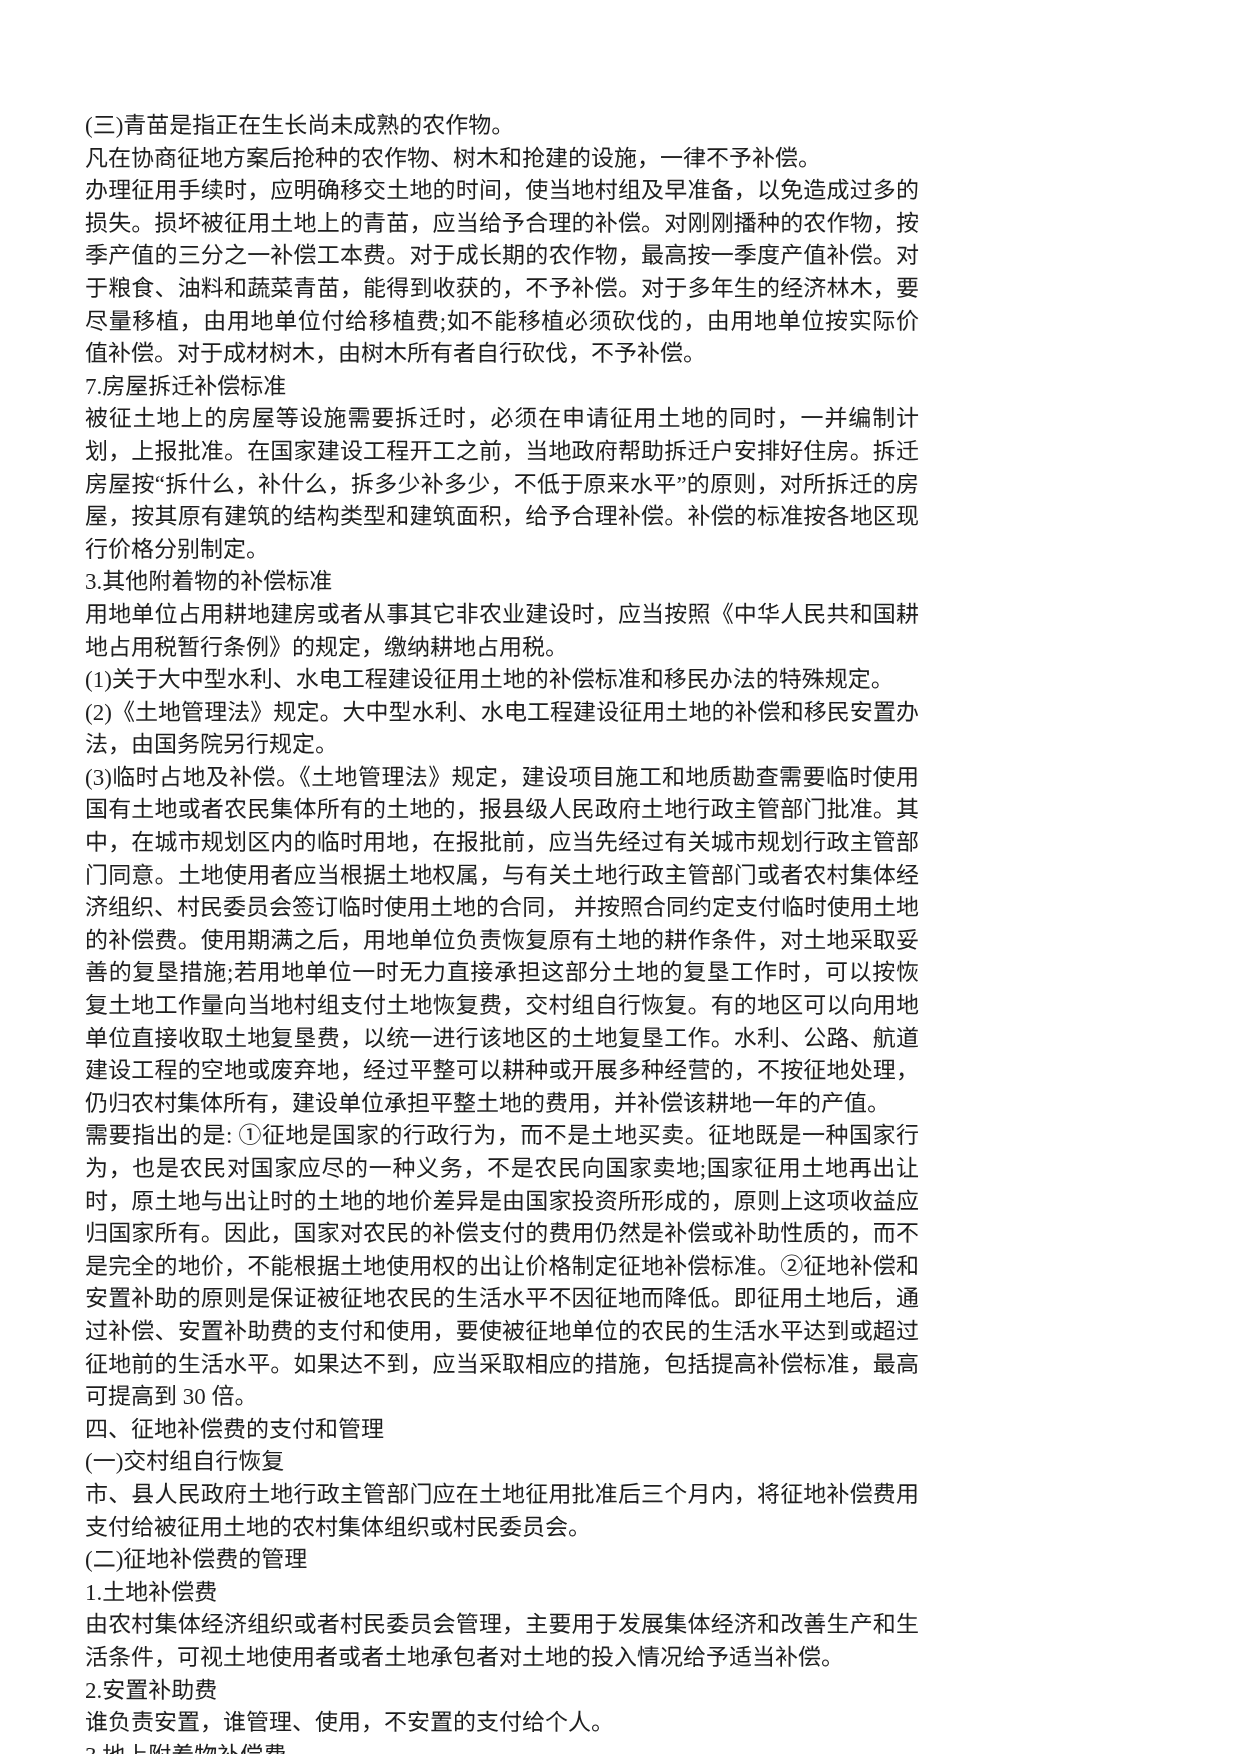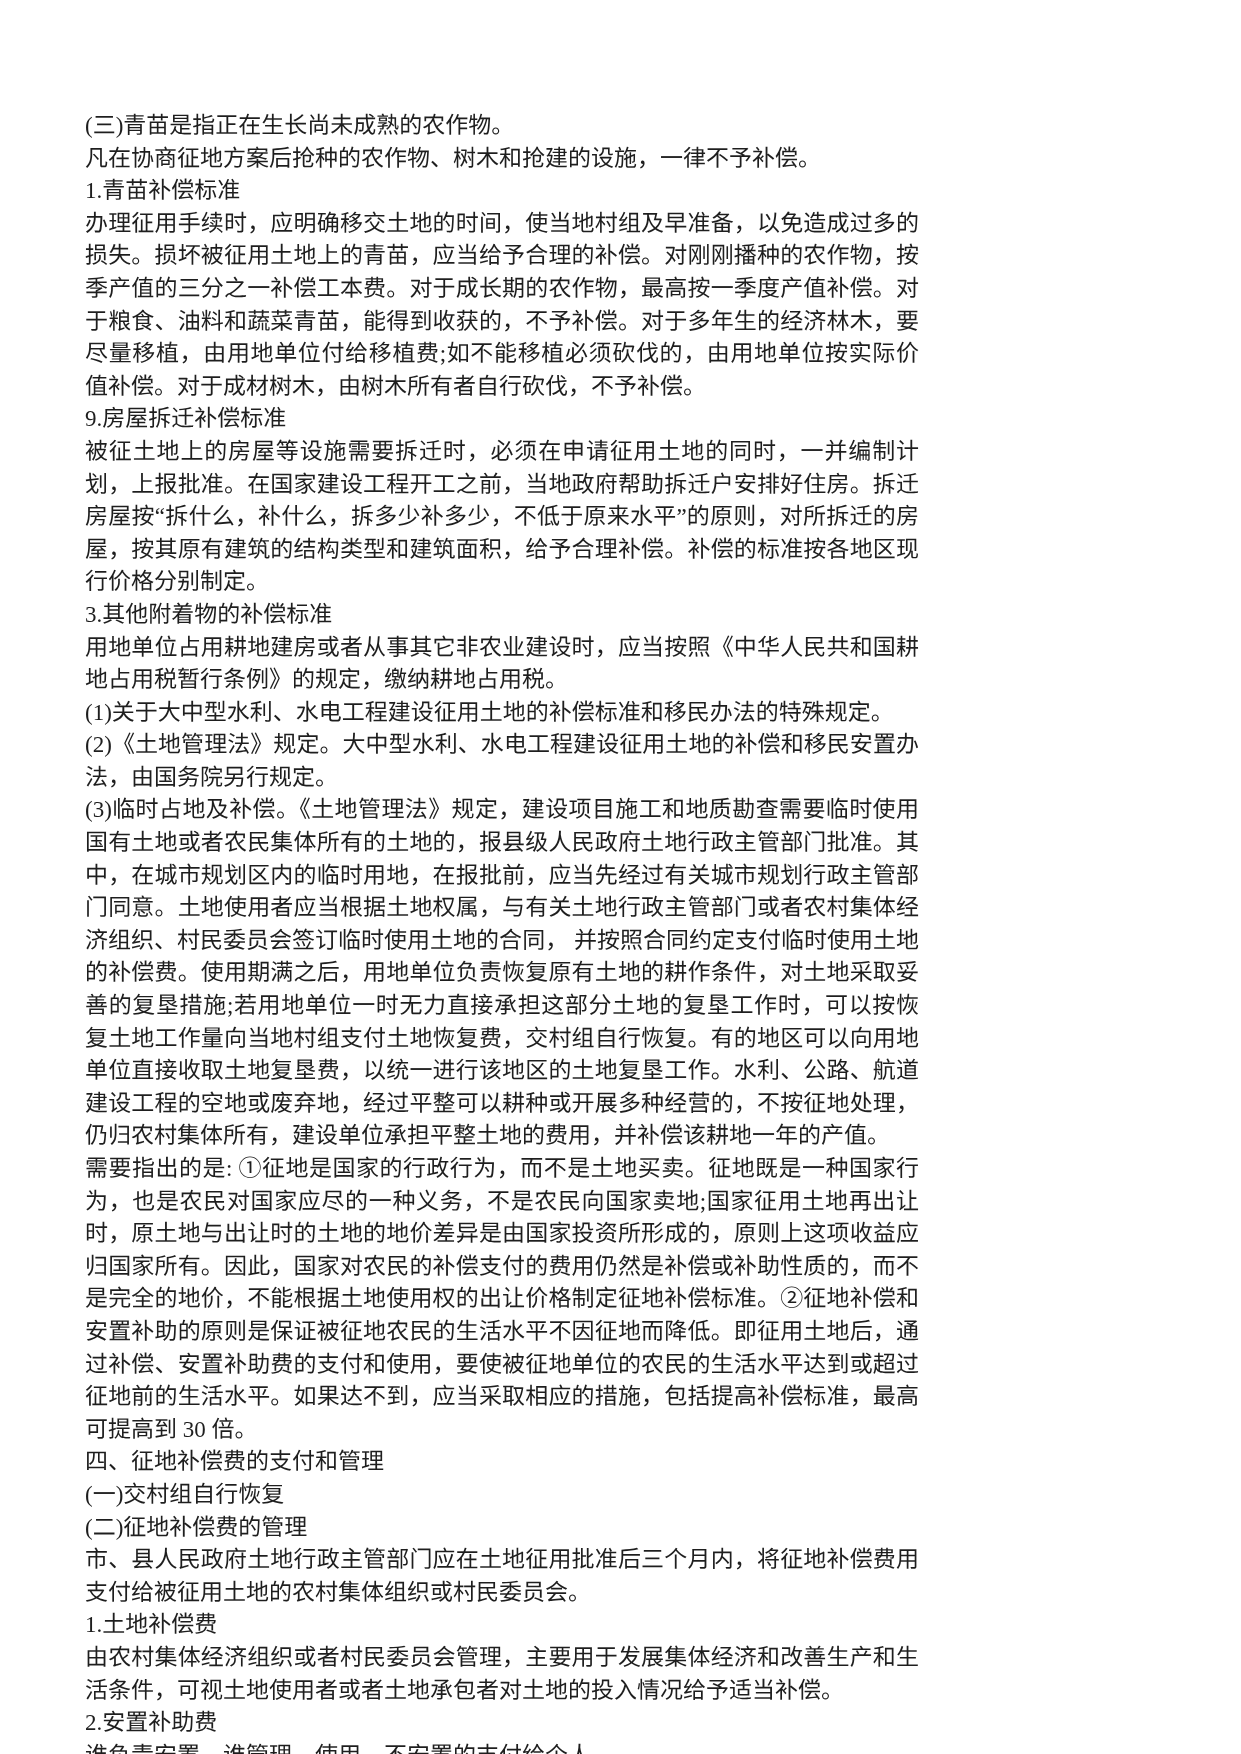--- a/index.html
+++ b/index.html
@@ -30,32 +30,31 @@
     text-justify: inter-ideograph;
     word-break: break-all;
   }
 </style>
 </head>
 <body>
 
 <div class="page">
   <p>(三)青苗是指正在生长尚未成熟的农作物。</p>
   <p>凡在协商征地方案后抢种的农作物、树木和抢建的设施，一律不予补偿。</p>
-  <p>1.青苗补偿标准</p>
   <p>办理征用手续时，应明确移交土地的时间，使当地村组及早准备，以免造成过多的损失。损坏被征用土地上的青苗，应当给予合理的补偿。对刚刚播种的农作物，按季产值的三分之一补偿工本费。对于成长期的农作物，最高按一季度产值补偿。对于粮食、油料和蔬菜青苗，能得到收获的，不予补偿。对于多年生的经济林木，要尽量移植，由用地单位付给移植费;如不能移植必须砍伐的，由用地单位按实际价值补偿。对于成材树木，由树木所有者自行砍伐，不予补偿。</p>
-  <p>9.房屋拆迁补偿标准</p>
+  <p>7.房屋拆迁补偿标准</p>
   <p>被征土地上的房屋等设施需要拆迁时，必须在申请征用土地的同时，一并编制计划，上报批准。在国家建设工程开工之前，当地政府帮助拆迁户安排好住房。拆迁房屋按“拆什么，补什么，拆多少补多少，不低于原来水平”的原则，对所拆迁的房屋，按其原有建筑的结构类型和建筑面积，给予合理补偿。补偿的标准按各地区现行价格分别制定。</p>
   <p>3.其他附着物的补偿标准</p>
   <p>用地单位占用耕地建房或者从事其它非农业建设时，应当按照《中华人民共和国耕地占用税暂行条例》的规定，缴纳耕地占用税。</p>
   <p>(1)关于大中型水利、水电工程建设征用土地的补偿标准和移民办法的特殊规定。</p>
   <p>(2)《土地管理法》规定。大中型水利、水电工程建设征用土地的补偿和移民安置办法，由国务院另行规定。</p>
   <p>(3)临时占地及补偿。《土地管理法》规定，建设项目施工和地质勘查需要临时使用国有土地或者农民集体所有的土地的，报县级人民政府土地行政主管部门批准。其中，在城市规划区内的临时用地，在报批前，应当先经过有关城市规划行政主管部门同意。土地使用者应当根据土地权属，与有关土地行政主管部门或者农村集体经济组织、村民委员会签订临时使用土地的合同， 并按照合同约定支付临时使用土地的补偿费。使用期满之后，用地单位负责恢复原有土地的耕作条件，对土地采取妥善的复垦措施;若用地单位一时无力直接承担这部分土地的复垦工作时，可以按恢复土地工作量向当地村组支付土地恢复费，交村组自行恢复。有的地区可以向用地单位直接收取土地复垦费，以统一进行该地区的土地复垦工作。水利、公路、航道建设工程的空地或废弃地，经过平整可以耕种或开展多种经营的，不按征地处理，仍归农村集体所有，建设单位承担平整土地的费用，并补偿该耕地一年的产值。</p>
   <p>需要指出的是: ①征地是国家的行政行为，而不是土地买卖。征地既是一种国家行为，也是农民对国家应尽的一种义务，不是农民向国家卖地;国家征用土地再出让时，原土地与出让时的土地的地价差异是由国家投资所形成的，原则上这项收益应归国家所有。因此，国家对农民的补偿支付的费用仍然是补偿或补助性质的，而不是完全的地价，不能根据土地使用权的出让价格制定征地补偿标准。②征地补偿和安置补助的原则是保证被征地农民的生活水平不因征地而降低。即征用土地后，通过补偿、安置补助费的支付和使用，要使被征地单位的农民的生活水平达到或超过征地前的生活水平。如果达不到，应当采取相应的措施，包括提高补偿标准，最高可提高到 30 倍。</p>
   <p>四、征地补偿费的支付和管理</p>
   <p>(一)交村组自行恢复</p>
+  <p>市、县人民政府土地行政主管部门应在土地征用批准后三个月内，将征地补偿费用支付给被征用土地的农村集体组织或村民委员会。</p>
   <p>(二)征地补偿费的管理</p>
-  <p>市、县人民政府土地行政主管部门应在土地征用批准后三个月内，将征地补偿费用支付给被征用土地的农村集体组织或村民委员会。</p>
   <p>1.土地补偿费</p>
   <p>由农村集体经济组织或者村民委员会管理，主要用于发展集体经济和改善生产和生活条件，可视土地使用者或者土地承包者对土地的投入情况给予适当补偿。</p>
   <p>2.安置补助费</p>
   <p>谁负责安置，谁管理、使用，不安置的支付给个人。</p>
   <p>3.地上附着物补偿费</p>
 </div>
 
 </body></html>

